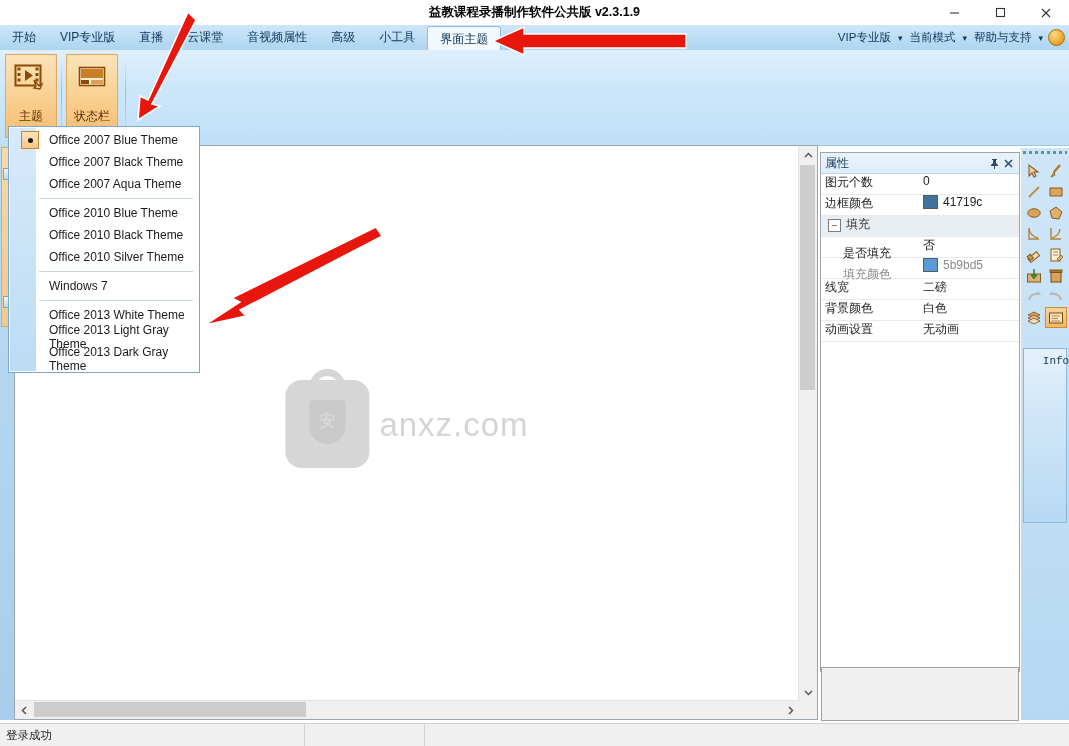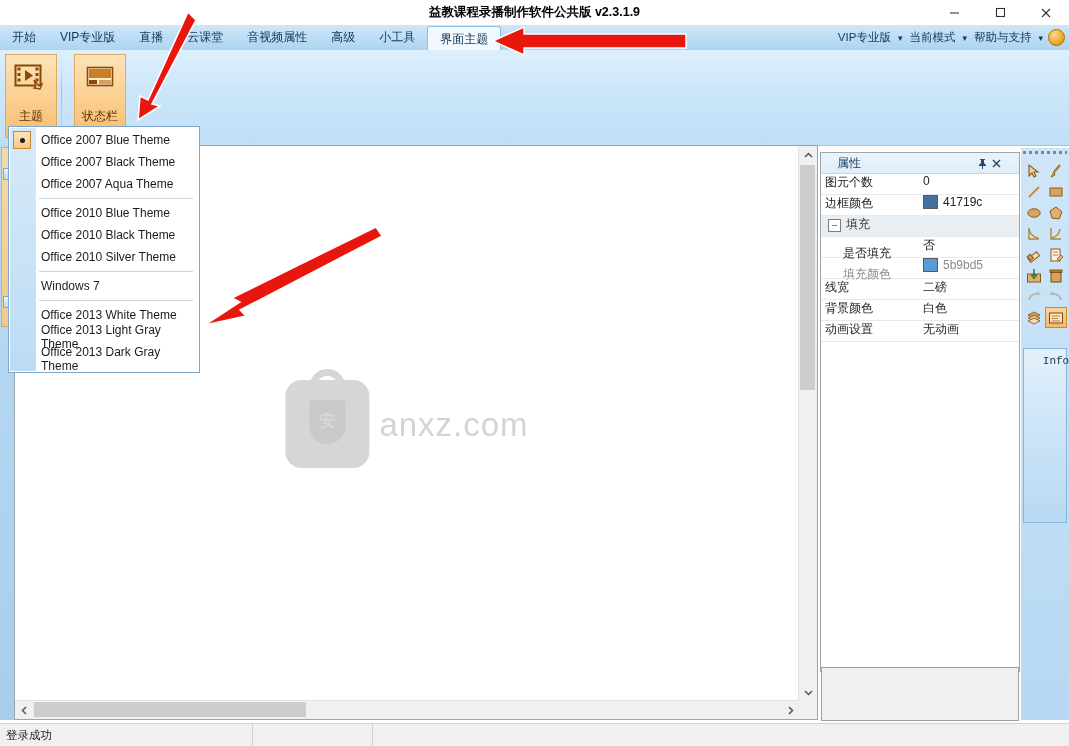--- a/index.html
+++ b/index.html
@@ -229,21 +229,21 @@
   .props {
     position: absolute; left: 820px; top: 152px; width: 200px; height: 520px;
     background: #ffffff;
     border: 1px solid #9aa5ad;
     box-sizing: border-box;
   }
   .props-head {
     height: 20px; background: linear-gradient(180deg,#eaf3fb,#dfeefa);
     border-bottom: 1px solid #bdd6e8;
     display: flex; align-items: center;
-    padding: 0 16px;
+    padding: 0 4px;
   }
   .props-title { font-size: 12px; color: #1a3e60; flex: 1; }
   .props-head .pbtn {
     width: 14px; height: 14px; display:flex; align-items:center; justify-content:center;
     color: #2a4a6a; font-size: 11px;
   }
   .prow {
     display: flex; height: 20px; align-items: flex-start;
     border-bottom: 1px solid #e6eaee;
     font-size: 12px; color: #222;
@@ -321,40 +321,40 @@
     position: absolute; left: 0; bottom: 0; width: 1069px; height: 22px;
     background: #f0f0f0;
     border-top: 1px solid #d2d2d2;
     display: flex; align-items: center;
   }
   .status-cell {
     height: 22px; display: flex; align-items: center;
     padding: 0 6px; font-size: 11.5px; color: #222;
     box-sizing: border-box;
   }
-  .status-cell.first { width: 253px; border-right: 1px solid #d2d2d2; }
+  .status-cell.first { width: 305px; border-right: 1px solid #d2d2d2; }
   .status-cell.second { width: 120px; border-right: 1px solid #d2d2d2; }
 
   
   .menu {
     position: absolute; left: 8px; top: 126px; width: 192px;
     background: #ffffff;
     border: 1px solid #7ea7c9;
     box-sizing: border-box;
     z-index: 40;
     padding: 2px 0 2px 0;
   }
   .menu-gutter {
     position: absolute; left: 1px; top: 1px; width: 26px; bottom: 1px;
     background: linear-gradient(180deg,#d7eafa,#bcdcf4);
   }
   .mitem {
     position: relative; height: 22px; display: flex; align-items: center;
     padding-left: 32px; font-size: 12px; color: #1b1b1b;
-    box-sizing: border-box; z-index: 2;
+    box-sizing: border-box; z-index: 2; margin-left: 8px;
   }
   .mcheck {
     position: absolute; left: 4px; top: 2px;
     width: 18px; height: 18px;
     background: linear-gradient(180deg,#fde3bb,#f8c689);
     border: 1px solid #c08a34;
     box-sizing: border-box;
     display: flex; align-items: center; justify-content: center;
   }
   .mcheck .dot {
@@ -433,21 +433,21 @@
             <polygon points="11,7 19,12.5 11,18" fill="#8a4a07"></polygon>
             <path d="M20 17 l5 6 l3 -2 l-2 5 l-6 -1 l2 -2 z" fill="#fbe6c8" stroke="#8a4a07" stroke-width="1.4"></path>
           </svg>
         </div>
         <div class="blabel">主题</div>
         <div class="bcaret">▾</div>
       </div>
 
       <div class="group-sep" style="left:56px;"></div>
 
-      <div class="ribbon-btn" style="margin-left:17px;">
+      <div class="ribbon-btn" style="margin-left:9px;">
         <div class="glyph">
           <svg width="34" height="30" viewBox="0 0 34 30">
             <rect x="4.5" y="4.5" width="25" height="18" fill="#fde9cf" stroke="#8a4a07" stroke-width="1.6"></rect>
             <rect x="6" y="6" width="22" height="9" fill="#c98024"></rect>
             <rect x="6" y="17" width="8" height="4" fill="#8a4a07"></rect>
             <rect x="16" y="17" width="12" height="4" fill="#d9a05a"></rect>
           </svg>
         </div>
         <div class="blabel">状态栏</div>
       </div>

